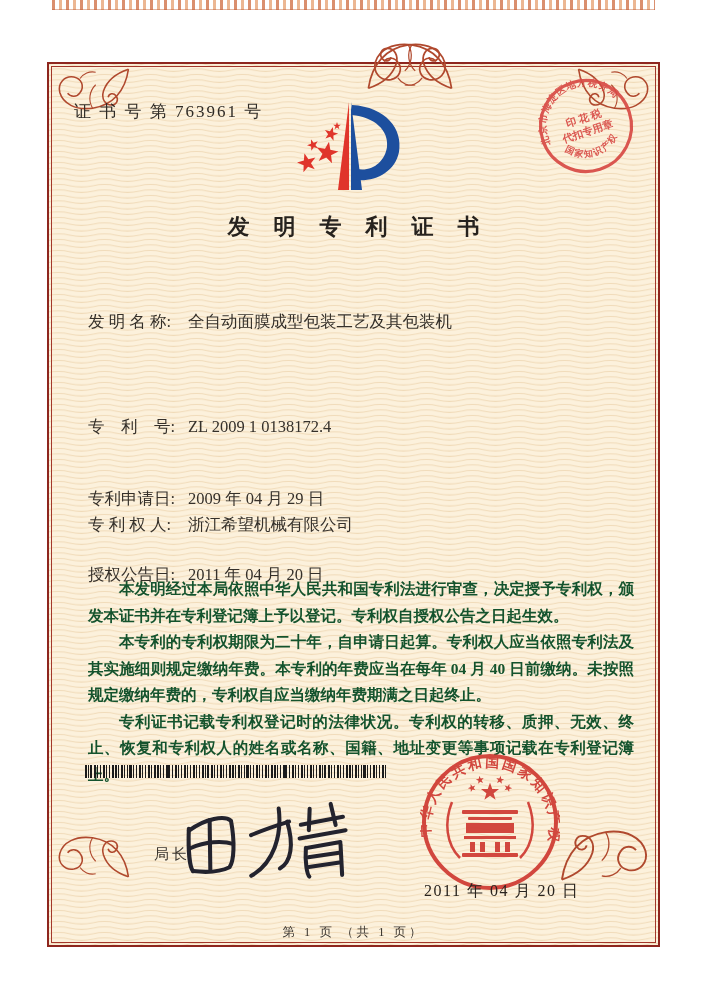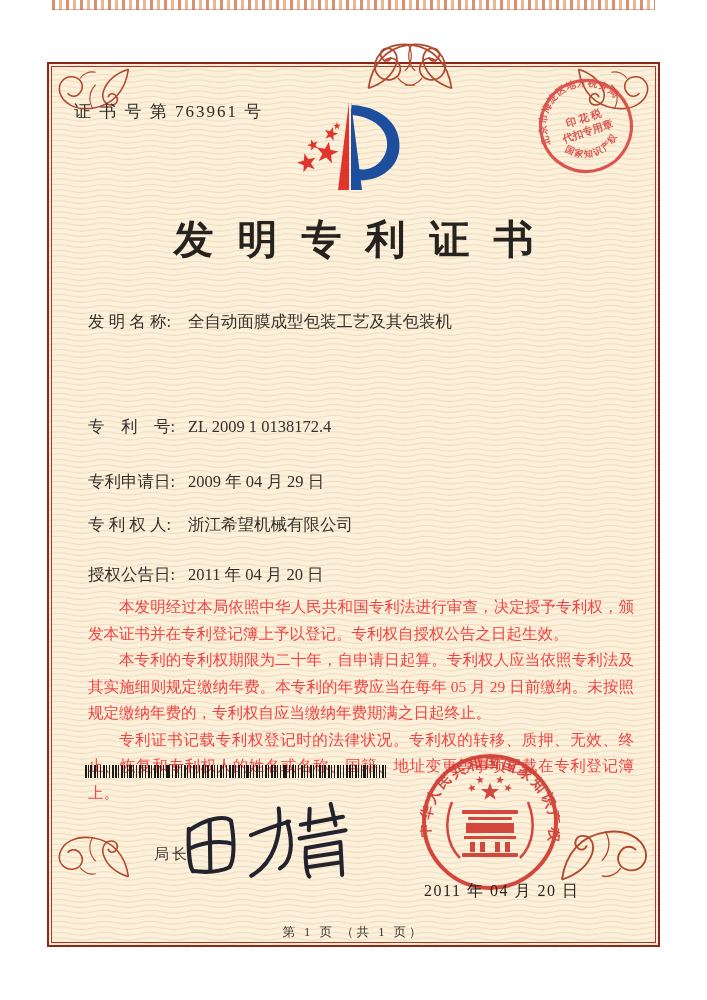--- a/index.html
+++ b/index.html
@@ -31,30 +31,30 @@
   .frame::before{
     content:"";position:absolute;inset:2px;border:1px solid #a3372a;
   }
   .ornament{position:absolute;pointer-events:none;}
   .content{position:absolute;inset:0;}
   .cert-number{
     position:absolute;left:74px;top:100px;font-size:17px;letter-spacing:2px;color:#2f2b26;
   }
   .title{
     position:absolute;left:0;right:0;top:212px;text-align:center;
-    font-size:40px;font-weight:700;letter-spacing:24px;text-indent:24px;color:#26221e;
+    font-size:22px;font-weight:700;letter-spacing:24px;text-indent:24px;color:#26221e;
   }
   .field{
     position:absolute;left:88px;font-size:16.5px;color:#35302a;white-space:nowrap;
   }
   .field .lbl{display:inline-block;min-width:100px;}
   .field .val{}
   .paragraphs{
-    position:absolute;left:88px;top:594px;width:546px;
-    font-size:15.5px;line-height:26.5px;color:#ef4444;text-align:justify;
+    position:absolute;left:88px;top:576px;width:546px;
+    font-size:15.5px;line-height:26.5px;color:#14532d;text-align:justify;font-weight:bold;
   }
   .paragraphs p{margin:0;text-indent:2em;}
   .barcode{
     position:absolute;left:85px;top:765px;width:302px;height:13px;
     background:
       repeating-linear-gradient(90deg,#1b1b1b 0 1px,transparent 1px 3px),
       repeating-linear-gradient(90deg,#1b1b1b 0 2px,transparent 2px 9px),
       repeating-linear-gradient(90deg,transparent 0 5px,#1b1b1b 5px 6px,transparent 6px 13px);
   }
   .signer-title{
@@ -159,33 +159,33 @@
     </svg>
 
     <div class="title">发明专利证书</div>
 
     <div class="field" style="top:311px">
       <span class="lbl">发 明 名 称:</span><span class="val">全自动面膜成型包装工艺及其包装机</span>
     </div>
     <div class="field" style="top:416px">
       <span class="lbl">专　利　号:</span><span class="val">ZL 2009 1 0138172.4</span>
     </div>
-    <div class="field" style="top:471px">
+    <div class="field" style="top:488px">
       <span class="lbl">专利申请日:</span><span class="val">2009 年 04 月 29 日</span>
     </div>
     <div class="field" style="top:514px">
       <span class="lbl">专 利 权 人:</span><span class="val">浙江希望机械有限公司</span>
     </div>
     <div class="field" style="top:564px">
       <span class="lbl">授权公告日:</span><span class="val">2011 年 04 月 20 日</span>
     </div>
 
     <div class="paragraphs">
       <p>本发明经过本局依照中华人民共和国专利法进行审查，决定授予专利权，颁发本证书并在专利登记簿上予以登记。专利权自授权公告之日起生效。</p>
-      <p>本专利的专利权期限为二十年，自申请日起算。专利权人应当依照专利法及其实施细则规定缴纳年费。本专利的年费应当在每年 05 月 29 日前缴纳。未按照规定缴纳年费的，专利权自应当缴纳年费期满之日起终止。</p>
+      <p>本专利的专利权期限为二十年，自申请日起算。专利权人应当依照专利法及其实施细则规定缴纳年费。本专利的年费应当在每年 04 月 40 日前缴纳。未按照规定缴纳年费的，专利权自应当缴纳年费期满之日起终止。</p>
       <p>专利证书记载专利权登记时的法律状况。专利权的转移、质押、无效、终止、恢复和专利权人的姓名或名称、国籍、地址变更等事项记载在专利登记簿上。</p>
     </div>
 
     <div class="barcode"></div>
 
     <div class="signer-title">局长</div>
 
     <svg class="signature" width="170" height="92" viewBox="0 0 176 84" aria-label="田力普">
       <g fill="none" stroke="#23232e" stroke-width="4.2" stroke-linecap="round" stroke-linejoin="round" transform="rotate(-3 88 42)">
         <path d="M8,22 C6,45 7,62 10,66"></path>

